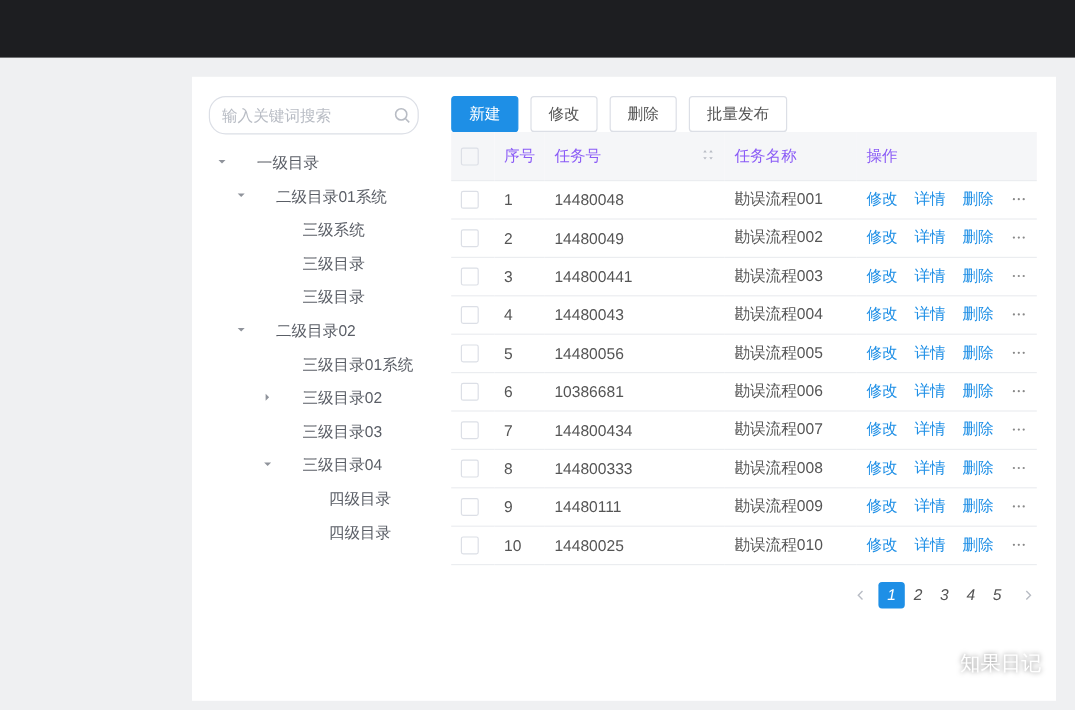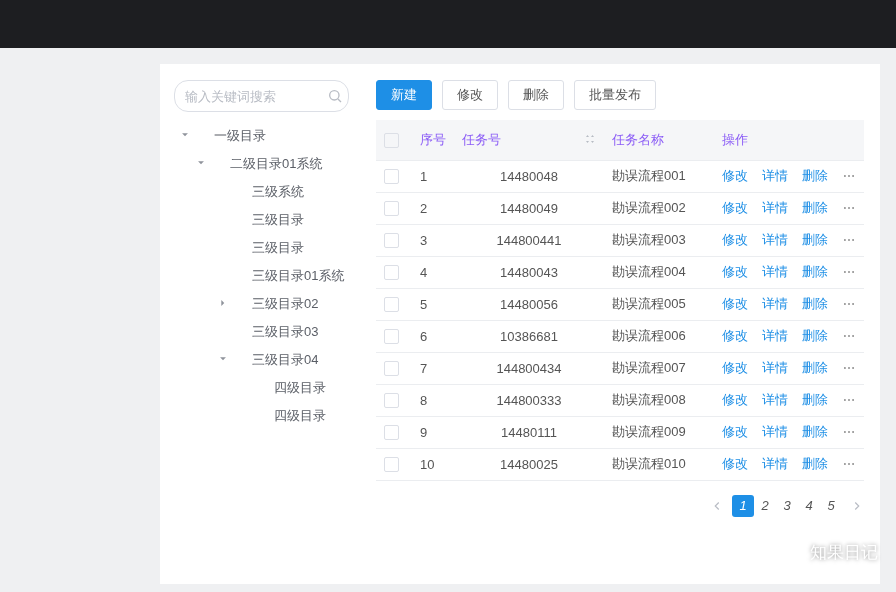--- a/index.html
+++ b/index.html
@@ -17,41 +17,41 @@
 .tree-node { display: flex; align-items: center; height: 28px; color: #5a5e66; cursor: default; white-space: nowrap; gap: 18px; }
 .tree-node[data-interactable="true"] { cursor: pointer; }
 .caret { display: inline-flex; width: 12px; height: 12px; margin-right: 4px; color: #8f939b; }
 .caret svg { width: 10px; height: 10px; }
 .caret.placeholder svg { visibility: hidden; }
 .pad-1 { padding-left: 6px; }
 .pad-2 { padding-left: 22px; }
 .pad-3 { padding-left: 44px; }
 .pad-4 { padding-left: 66px; }
 .main { flex: 1; padding: 16px 16px 16px 16px; }
-.toolbar { display: flex; gap: 10px; margin-bottom: 10px; }
+.toolbar { display: flex; gap: 10px; }
 .btn { height: 30px; padding: 0 14px; border: 1px solid #dcdfe6; background: #fff; border-radius: 3px; font-size: 13px; color: #555; cursor: pointer; }
 .btn.primary { background: #1e8fe6; border-color: #1e8fe6; color: #fff; }
 .data-table { width: 100%; border-collapse: collapse; }
 .data-table thead th { background: #f5f6f8; height: 40px; text-align: left; font-weight: 500; color: #8b5cf6; font-size: 13px; padding: 0 8px; border-bottom: 1px solid #ebedf0; }
 .data-table tbody td { height: 32px; padding: 0 8px; border-bottom: 1px solid #ebedf0; color: #555; font-size: 13px; }
 .col-check { width: 36px; }
 .col-seq { width: 42px; }
-.col-task { width: 150px; position: relative; text-align: center; }
+.col-task { width: 150px; position: relative; }
 .col-name { width: 110px; }
 .col-ops { }
 .checkbox { display: inline-block; width: 15px; height: 15px; border: 1px solid #dcdfe6; border-radius: 2px; vertical-align: middle; }
 .sort-icon { position: absolute; right: 8px; top: 50%; transform: translateY(-50%); width: 12px; height: 14px; color: #b8bcc4; }
 .ops { display: flex; gap: 14px; align-items: center; }
 .link { color: #1e8fe6; cursor: pointer; font-size: 13px; }
 .more-icon { width: 14px; height: 14px; color: #888; cursor: pointer; }
 .pagination { display: flex; justify-content: flex-end; align-items: center; gap: 8px; margin-top: 14px; font-style: italic; }
 .page-btn { min-width: 22px; height: 22px; display: inline-flex; align-items: center; justify-content: center; border-radius: 3px; color: #555; cursor: pointer; font-size: 13px; }
 .page-btn.active { background: #1e8fe6; color: #fff; }
 .page-arrow { color: #b8bcc4; cursor: pointer; width: 14px; height: 14px; display: inline-flex; align-items: center; justify-content: center; }
-.watermark { position: fixed; right: 18px; bottom: 28px; display: flex; align-items: center; gap: 6px; font-size: 17px; color: #fff; font-weight: 500; text-shadow: 0 0 4px rgba(0,0,0,0.5); }
+.watermark { position: fixed; right: 28px; bottom: 28px; display: flex; align-items: center; gap: 6px; font-size: 17px; color: #fff; font-weight: 500; text-shadow: 0 0 4px rgba(0,0,0,0.5); }
 .watermark .wm-icon { width: 22px; height: 22px; opacity: 0.9; }
 </style>
 </head>
 <body>
 
 <div class="topbar" data-interactable="false"></div>
 
 <div class="canvas">
   <div class="panel" data-interactable="false">
 
@@ -107,20 +107,30 @@
             </div>
           </li>
           <li>
             <div class="tree-node pad-3" data-interactable="true">
               <span class="caret placeholder" data-interactable="false">
                 <svg viewBox="0 0 24 24" fill="currentColor">
                   <path d="M8 5l7 7-7 7z"></path>
                 </svg>
               </span>
               <span data-interactable="false">三级目录</span>
+            </div>
+          </li>
+          <li>
+            <div class="tree-node pad-2" data-interactable="true">
+              <span class="caret" data-interactable="true">
+                <svg viewBox="0 0 24 24" fill="currentColor">
+                  <path d="M5 8l7 7 7-7z"></path>
+                </svg>
+              </span>
+              <span data-interactable="false">二级目录02</span>
             </div>
           </li>
           <li>
             <div class="tree-node pad-3" data-interactable="true">
               <span class="caret placeholder" data-interactable="false">
                 <svg viewBox="0 0 24 24" fill="currentColor">
                   <path d="M8 5l7 7-7 7z"></path>
                 </svg>
               </span>
               <span data-interactable="false">三级目录01系统</span>

